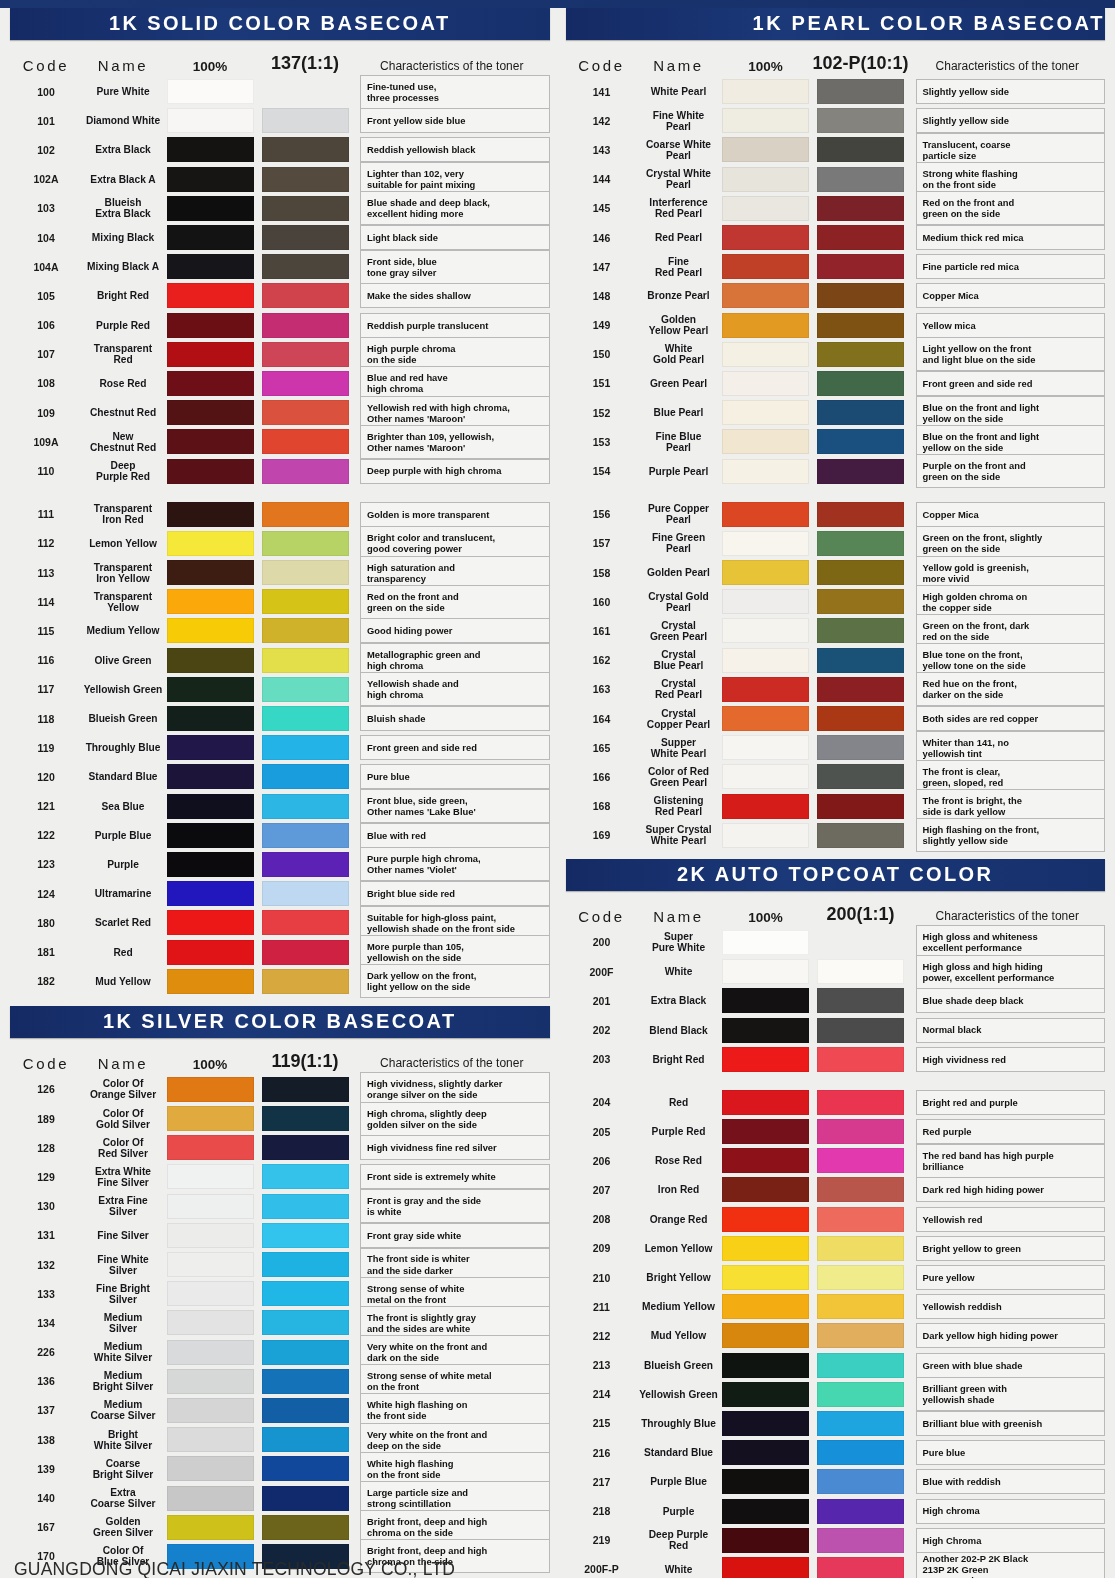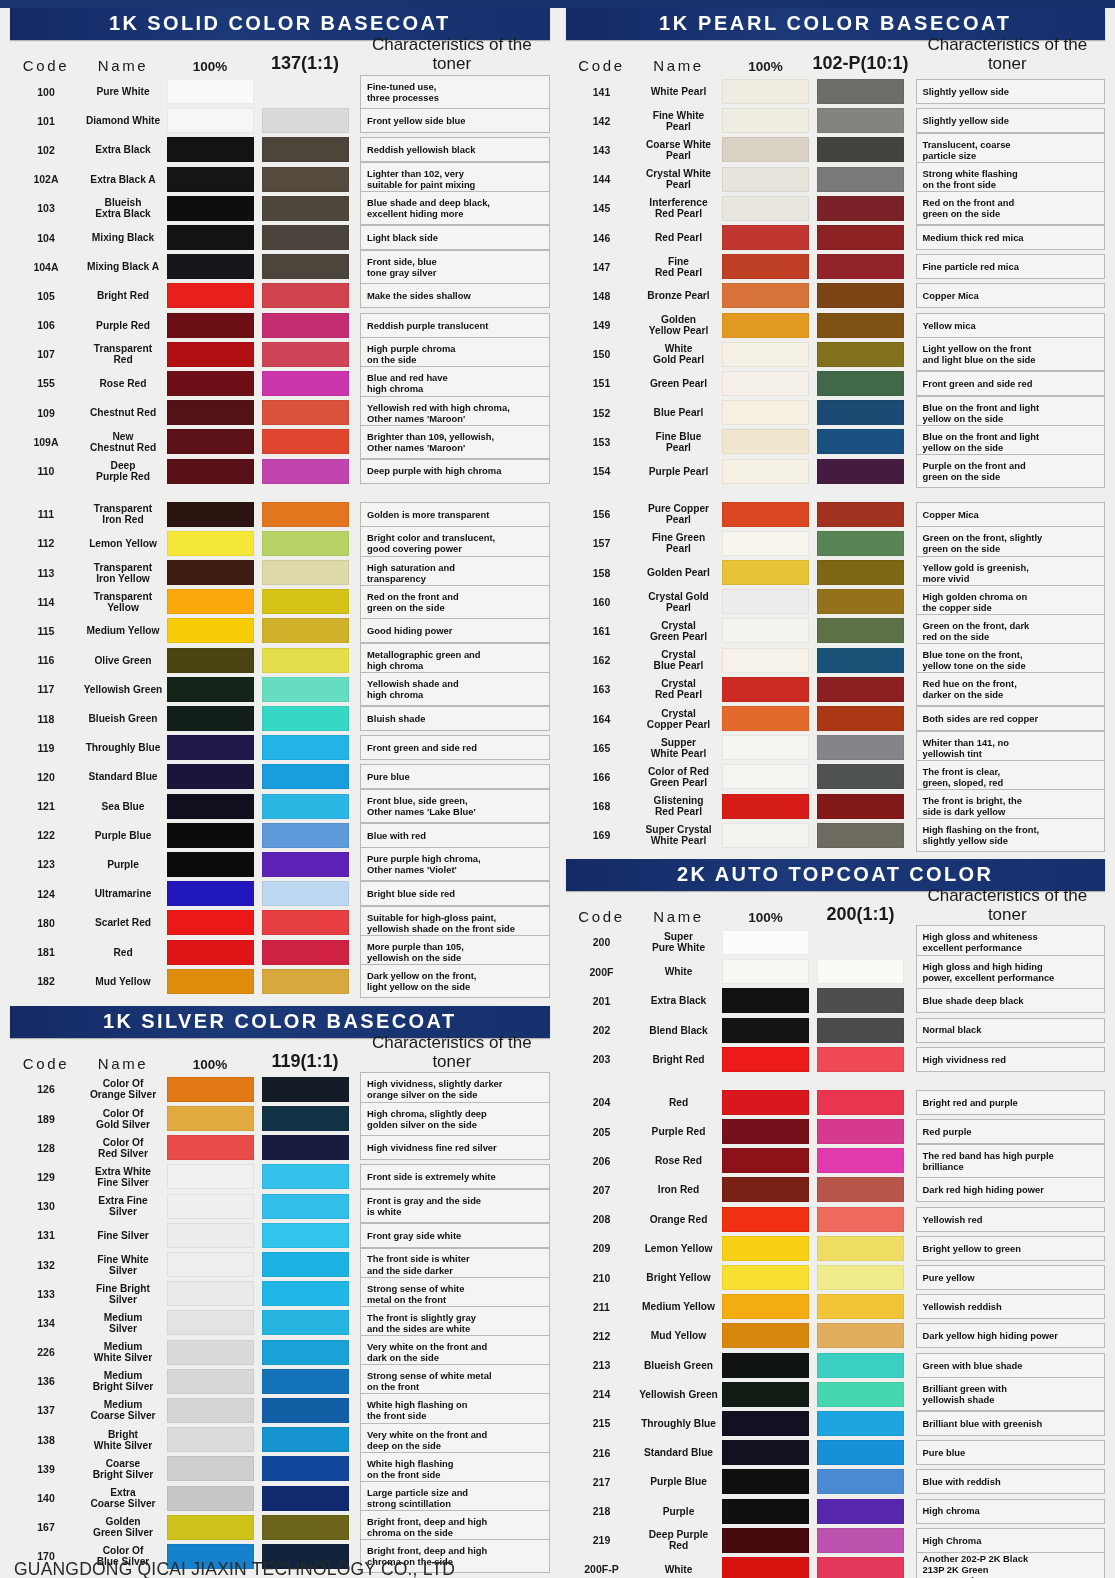--- a/index.html
+++ b/index.html
@@ -26,33 +26,33 @@
     color:#ffffff;
     text-align:center;
     font-size:20px;
     font-weight:700;
     letter-spacing:2.4px;
     padding:5px 0 6px;
     margin:0 0 2px 0;
     line-height:1.05;
     box-shadow:0 1px 1px rgba(0,0,0,.25);
   }
-  .banner.pearl { letter-spacing:2.6px; }
+  .banner.pearl { letter-spacing:2.6px;text-align:right; }
 
   
   .hdr {
     display:flex; align-items:flex-end;
     height:32px;
     margin-bottom:3px;
   }
   .hdr .h-code   { width:72px; text-align:center; font-size:15px; letter-spacing:2.6px; color:#1a1a1a; }
   .hdr .h-name   { width:82px; text-align:center; font-size:15px; letter-spacing:2.6px; color:#1a1a1a; }
   .hdr .h-s1     { width:92px; text-align:center; font-size:13.5px; font-weight:600; color:#1a1a1a; }
   .hdr .h-s2     { width:98px; text-align:center; font-size:18px; font-weight:700; color:#1a1a1a; }
-  .hdr .h-char   { flex:1; text-align:center; font-size:17px; line-height:1.12; color:#1a1a1a; padding-bottom:1px;}
+  .hdr .h-char   { flex:1; text-align:center; font-size:12px; line-height:1.12; color:#1a1a1a; padding-bottom:1px;}
 
   
   .row {
     display:flex; align-items:center;
     height:29.2px;
   }
   .row.gap { margin-top:14px; }
   .c-code {
     width:72px; text-align:center;
     font-size:10.5px; font-weight:600; color:#1a1a1a;
@@ -226,21 +226,21 @@
           <div class="sw-wrap">
             <div class="sw" style="background: rgb(177, 15, 20);"></div>
           </div>
           <div class="sw-wrap2">
             <div class="sw" style="background: rgb(207, 69, 88);"></div>
           </div>
           <div class="c-char tall">High purple chroma
 on the side</div>
         </div>
         <div class="row">
-          <div class="c-code">155</div>
+          <div class="c-code">108</div>
           <div class="c-name">Rose Red</div>
           <div class="sw-wrap">
             <div class="sw" style="background: rgb(110, 15, 24);"></div>
           </div>
           <div class="sw-wrap2">
             <div class="sw" style="background: rgb(204, 53, 171);"></div>
           </div>
           <div class="c-char tall">Blue and red have
 high chroma</div>
         </div>

